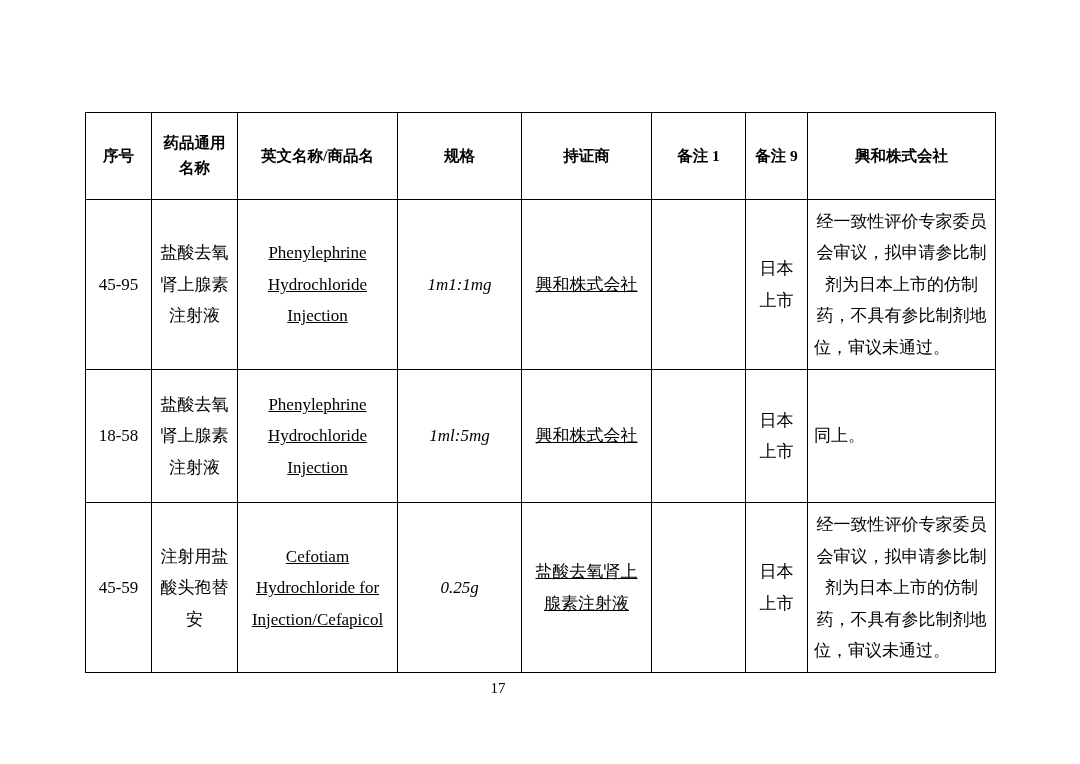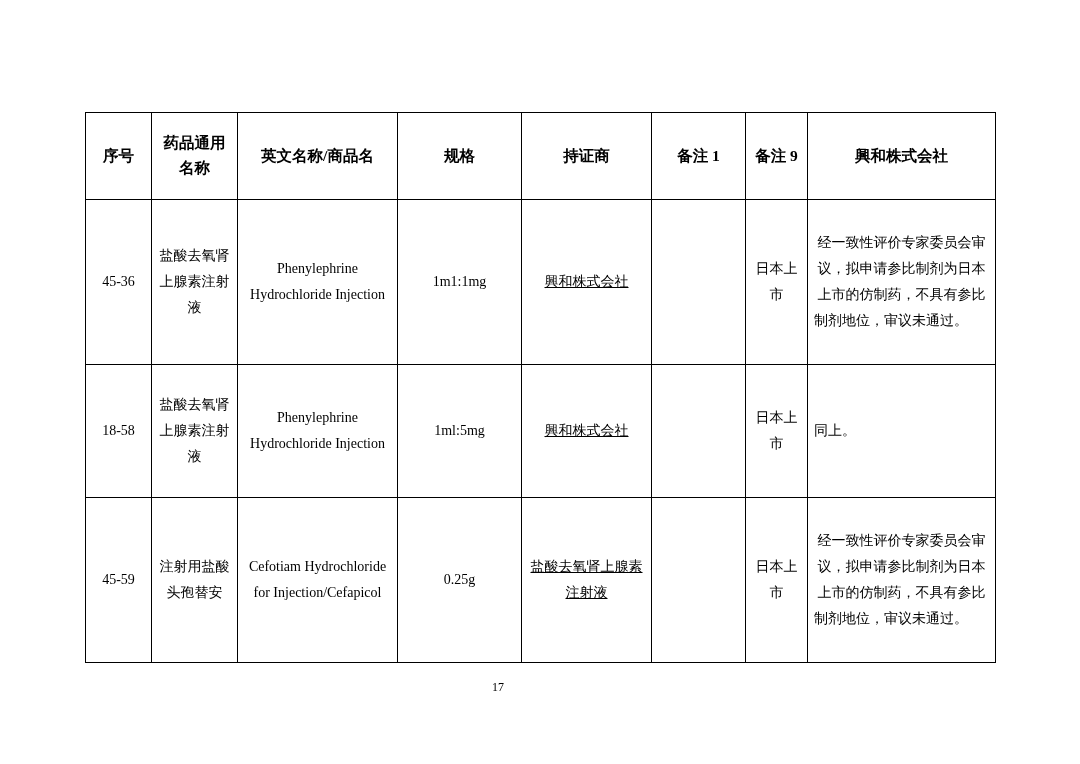--- a/index.html
+++ b/index.html
@@ -26,21 +26,21 @@
     border-collapse: collapse;
     width: 910px;
     table-layout: fixed;
   }
   table.doc-table th,
   table.doc-table td {
     border: 1px solid #000000;
     padding: 6px 6px;
     text-align: center;
     vertical-align: middle;
-    font-size: 14px;
+    font-size: 17px;
     line-height: 1.85;
   }
   table.doc-table thead th {
     font-weight: bold;
     font-size: 15.5px;
     height: 78px;
     padding: 4px 4px;
     line-height: 1.6;
   }
   
@@ -48,37 +48,37 @@
   col.c-cname    { width: 86px; }
   col.c-ename    { width: 160px; }
   col.c-spec     { width: 124px; }
   col.c-holder   { width: 130px; }
   col.c-note1    { width: 94px; }
   col.c-note2    { width: 62px; }
   col.c-desc     { width: 188px; }
 
   .cell-seq      { font-size: 15px; }
   .cell-cname    { font-size: 15px; line-height: 2.05; }
-  .cell-ename    { font-size: 14px; line-height: 1.6; }
-  .cell-spec     { font-size: 15px; }
+  .cell-ename    { font-size: 14px; line-height: 1.6; text-decoration: underline; }
+  .cell-spec     { font-size: 15px; font-style: italic; }
   .cell-holder   { font-size: 15px; line-height: 1.95; text-decoration: underline; }
   .cell-note2    { font-size: 15px; line-height: 1.9; }
   .cell-desc     { font-size: 14.5px; line-height: 1.95; text-align: justify; text-align-last: left; padding-left: 10px; padding-right: 10px; }
   .cell-desc.short { text-align: right; }
 
   .row-tall td { height: 152px; }
   .row-mid td  { height: 120px; }
 
   .page-number {
     position: absolute;
     left: 0;
     right: 0;
     top: 680px;
     text-align: center;
-    font-size: 12px;
+    font-size: 15px;
     font-family: "Liberation Serif", "DejaVu Serif", serif;
   }
 </style>
 </head>
 <body>
 
 <div class="page">
 
   <table class="doc-table">
     <colgroup>
@@ -98,21 +98,21 @@
         <th>英文名称/商品名</th>
         <th>规格</th>
         <th>持证商</th>
         <th>备注 1</th>
         <th>备注 9</th>
         <th>興和株式会社</th>
       </tr>
     </thead>
     <tbody>
       <tr class="row-tall">
-        <td class="cell-seq">45-36</td>
+        <td class="cell-seq">45-95</td>
         <td class="cell-cname">盐酸去氧肾上腺素注射液</td>
         <td class="cell-ename">Phenylephrine Hydrochloride Injection</td>
         <td class="cell-spec">1m1:1mg</td>
         <td class="cell-holder">興和株式会社</td>
         <td class="cell-note1"></td>
         <td class="cell-note2">日本上市</td>
         <td class="cell-desc">经一致性评价专家委员会审议，拟申请参比制剂为日本上市的仿制药，不具有参比制剂地位，审议未通过。</td>
       </tr>
       <tr class="row-mid">
         <td class="cell-seq">18-58</td>

